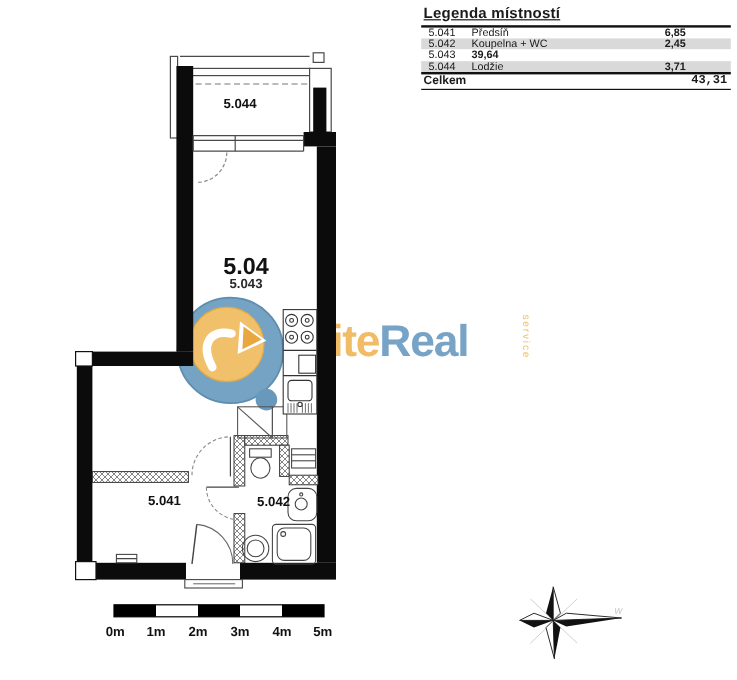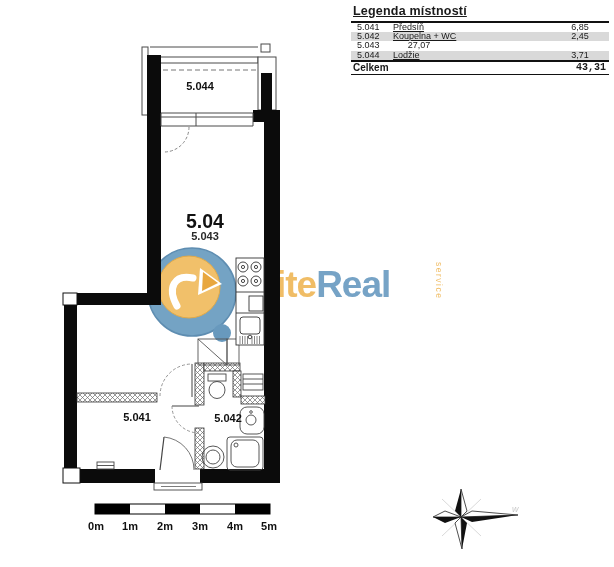--- a/index.html
+++ b/index.html
@@ -7,22 +7,22 @@
        font-family:"Liberation Sans",sans-serif;}
   .stage{position:absolute;inset:0;}
   svg{position:absolute;left:0;top:0;}
   
   .legend{position:absolute;left:351px;top:3px;width:258px;color:#1a1a1a;}
   .legend-title{font-size:12.5px;font-weight:bold;padding:1px 0 3px 2px;letter-spacing:0.2px;text-decoration:underline;}
   .legend-rows{border-top:2.5px solid #111;}
   .lrow{display:flex;align-items:center;font-size:9px;line-height:9.2px;height:9.2px;}
   .lrow.alt{background:#d9d9d9;}
   .lcode{width:36px;padding-left:6px;flex:none;}
-  .lname{flex:1;text-decoration:underline;}
-  .larea{width:52px;text-align:center;padding-right:3px;flex:none;}
+  .lname{flex:1;}
+  .larea{width:52px;text-align:left;padding-right:3px;flex:none;font-weight:bold;}
   .ltotal{display:flex;border-top:2.5px solid #111;border-bottom:1.5px solid #111;
           font-weight:bold;font-size:10px;line-height:12px;height:12px;align-items:flex-end;}
   .ltotal .tlabel{flex:1;padding-left:2px;}
   .ltotal .tvalue{width:60px;text-align:right;padding-right:3px;font-family:Liberation Mono, monospace;}
 </style>
 </head>
 <body>
 
 <div class="stage">
 
@@ -220,21 +220,21 @@
         <span class="lname">Předsíň</span>
         <span class="larea">6,85</span>
       </div>
       <div class="lrow alt">
         <span class="lcode">5.042</span>
         <span class="lname">Koupelna + WC</span>
         <span class="larea">2,45</span>
       </div>
       <div class="lrow">
         <span class="lcode">5.043</span>
-        <span class="larea">27,07</span>
+        <span class="larea">39,64</span>
       </div>
       <div class="lrow alt">
         <span class="lcode">5.044</span>
         <span class="lname">Lodžie</span>
         <span class="larea">3,71</span>
       </div>
     </div>
     <div class="ltotal">
       <span class="tlabel">Celkem</span>
       <span class="tvalue">43,31</span>

